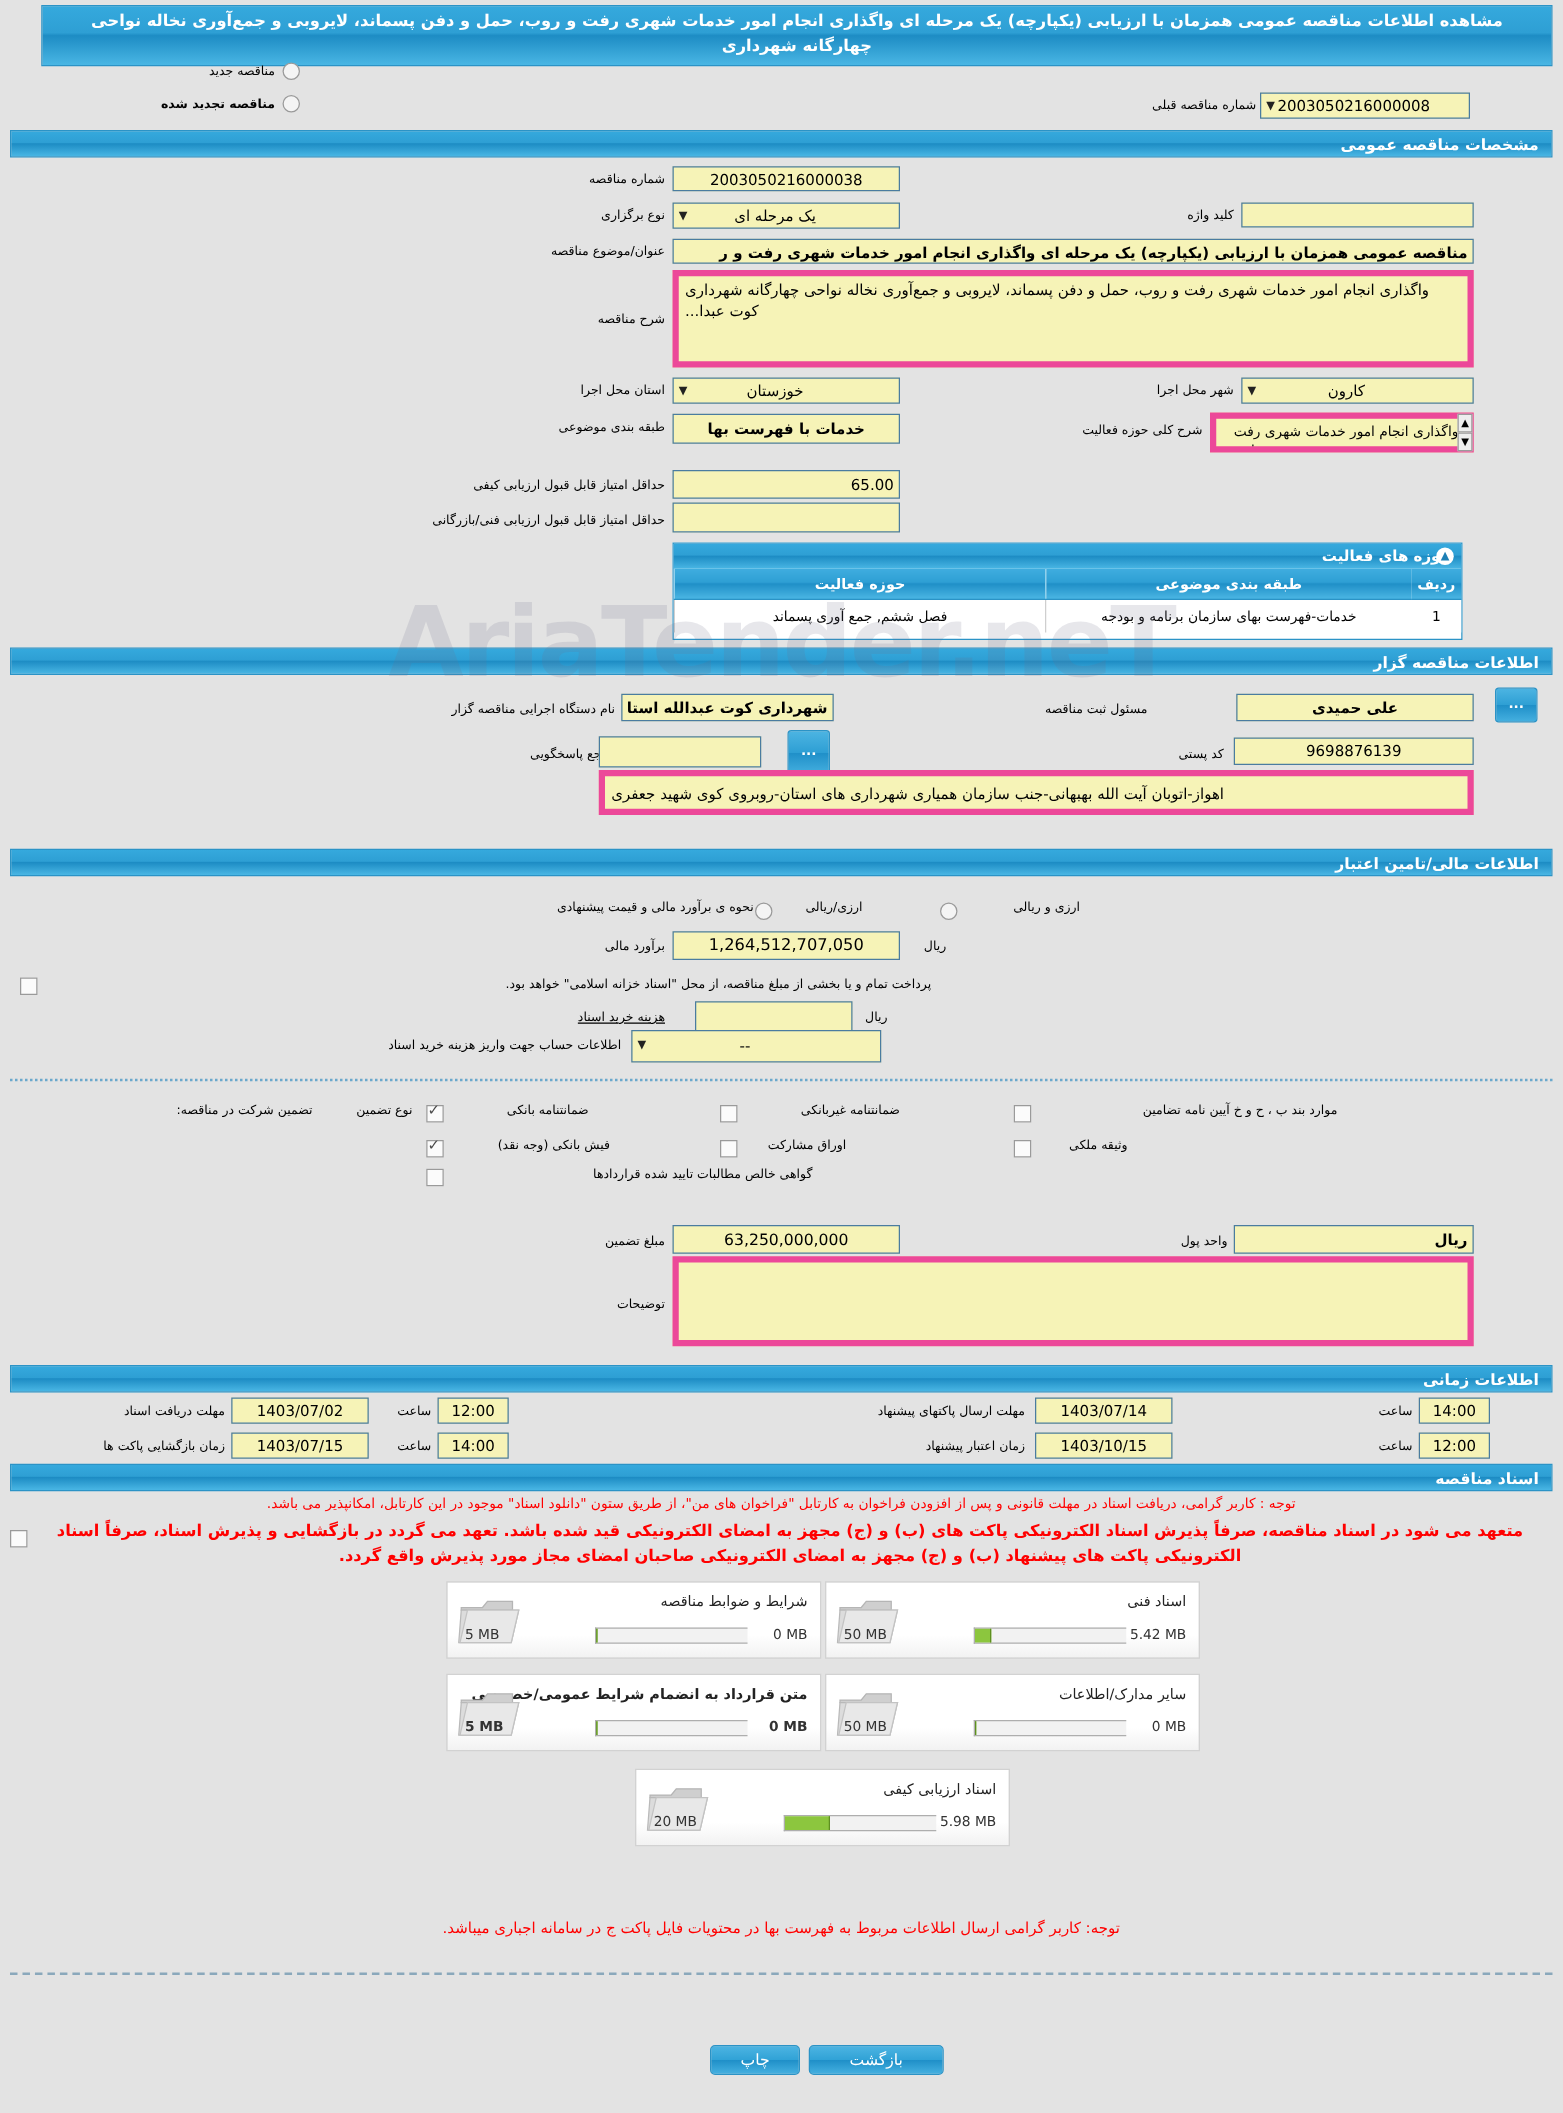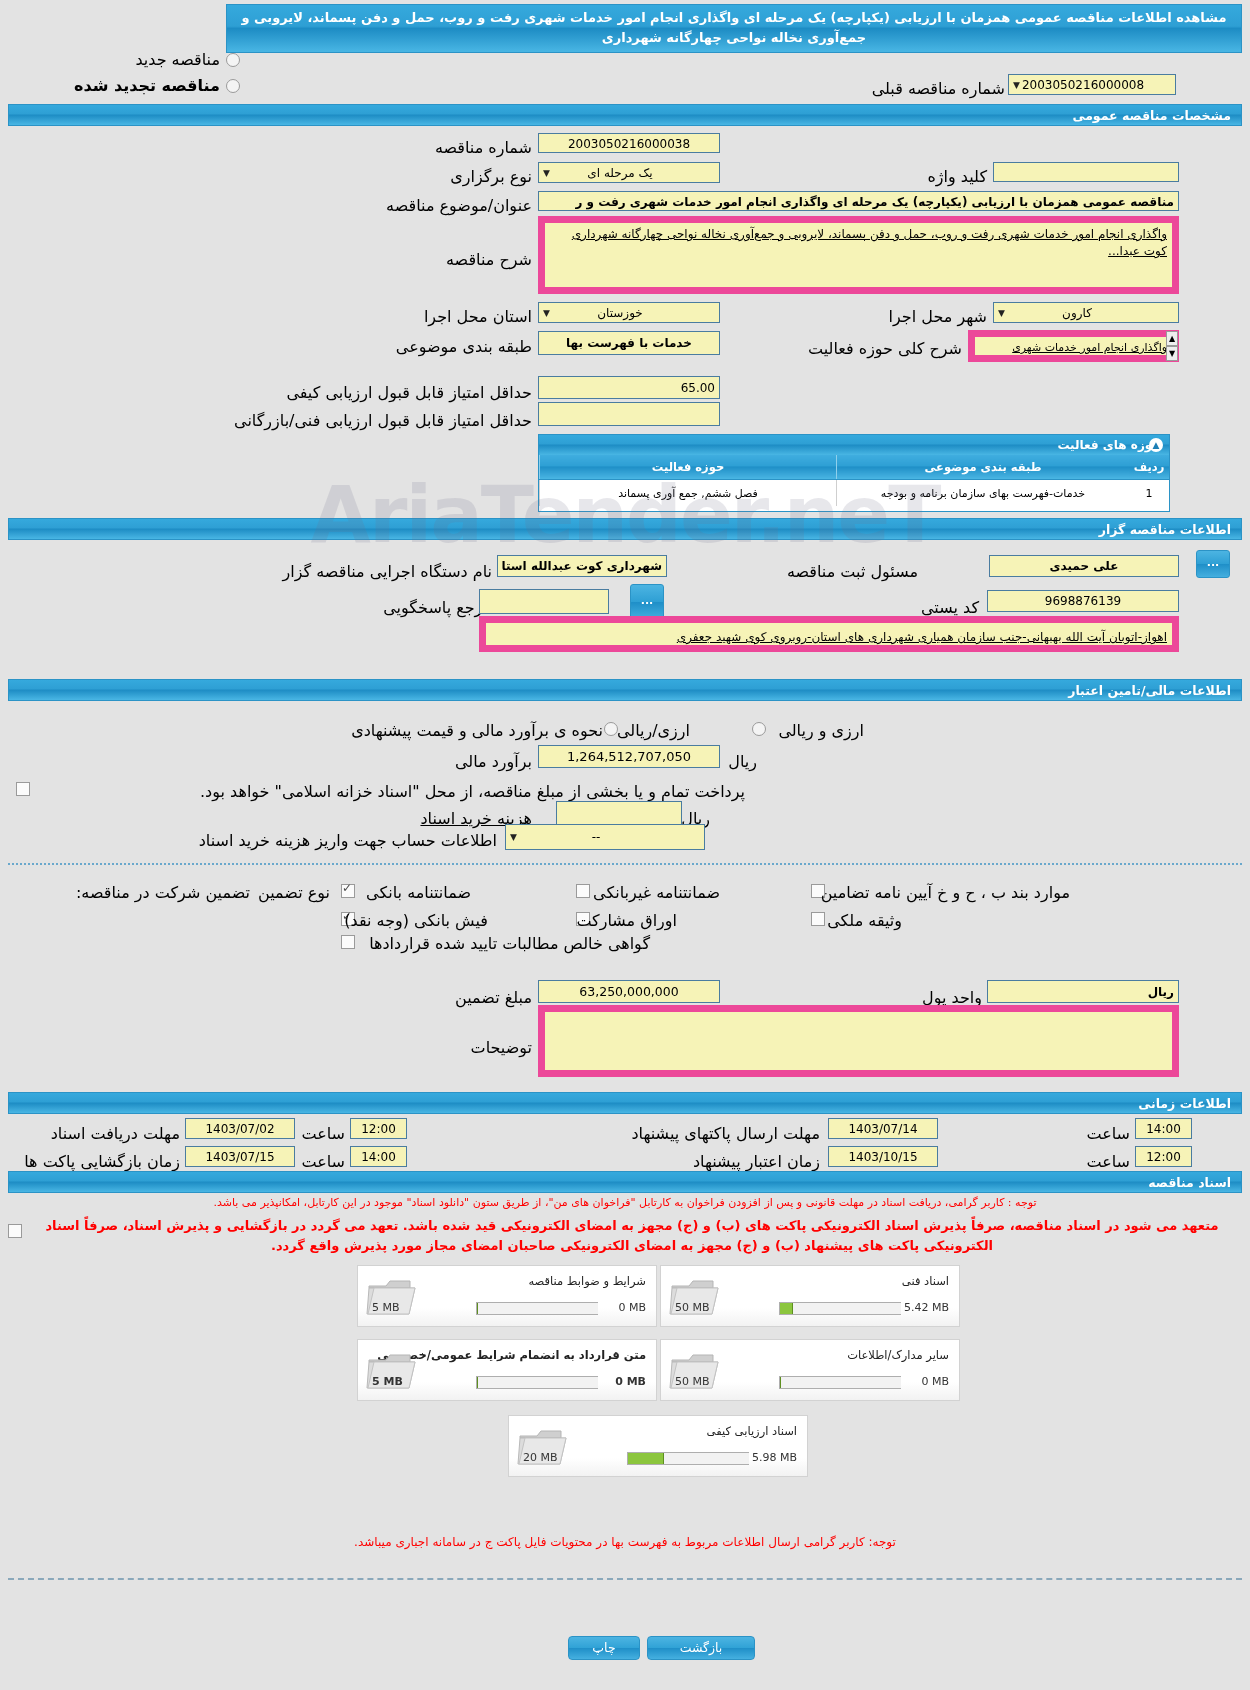--- a/index.html
+++ b/index.html
@@ -59,21 +59,21 @@
     min-height: 40px;
     line-height: 20px;
     padding: 3px 12px 4px;
     text-align: center;
     font-size: 13px;
   }
 
   
   .row { display: flex; align-items: center; }
   .lbl {
-    font-size: 16px; color: #000; text-align: right;
+    font-size: 10px; color: #000; text-align: right;
     white-space: nowrap;
   }
   .fld {
     background: #f6f3b7;
     border: 1px solid #4a7ca0;
     height: 20px; line-height: 20px;
     font-size: 12px;
     padding: 0 4px;
     box-sizing: border-box;
     text-align: center;
@@ -98,28 +98,27 @@
   }
   .sel .arrow {
     position: absolute;
     left: 4px; top: 50%;
     transform: translateY(-50%);
     font-size: 9px;
     color: #222;
   }
   .ta {
     background: #f6f3b7;
-    border: 7px solid #ec4899;
+    border: 5px solid #ec4899;
     font-size: 12px;
     padding: 3px 5px;
     box-sizing: border-box;
-    text-align: right;
+    text-align: left;
     line-height: 17px;
     overflow: hidden;
-    text-decoration: underline;
   }
 
   
   .radio {
     display: inline-block;
     width: 12px; height: 12px;
     border: 1px solid #9a9a9a;
     border-radius: 50%;
     background: #f4f4f4;
     vertical-align: middle;
@@ -286,21 +285,21 @@
 </style>
 </head>
 <body>
 
 <div id="page">
 
   <div class="watermark">
     <div class="wm-text">AriaTender.neT</div>
   </div>
 
-  <div class="bar main-title abs" style="right:8px; top:4px; width:1016px;">
+  <div class="bar main-title abs" style="right:8px; top:4px; width:1209px;">
     <span>مشاهده اطلاعات مناقصه عمومی همزمان با ارزیابی (یکپارچه) یک مرحله ای واگذاری انجام امور خدمات شهری رفت و روب، حمل و دفن پسماند، لایروبی و جمع‌آوری نخاله نواحی چهارگانه شهرداری</span>
   </div>
 
   <div class="abs row" style="right:1010px; top:50px; width:180px;">
     <span class="radio"></span>
     <span class="lbl" style="margin-right:6px;">مناقصه جدید</span>
   </div>
   <div class="abs row" style="right:1010px; top:76px; width:200px;font-weight:bold;">
     <span class="radio"></span>
     <span class="lbl" style="margin-right:6px;">مناقصه تجدید شده</span>

